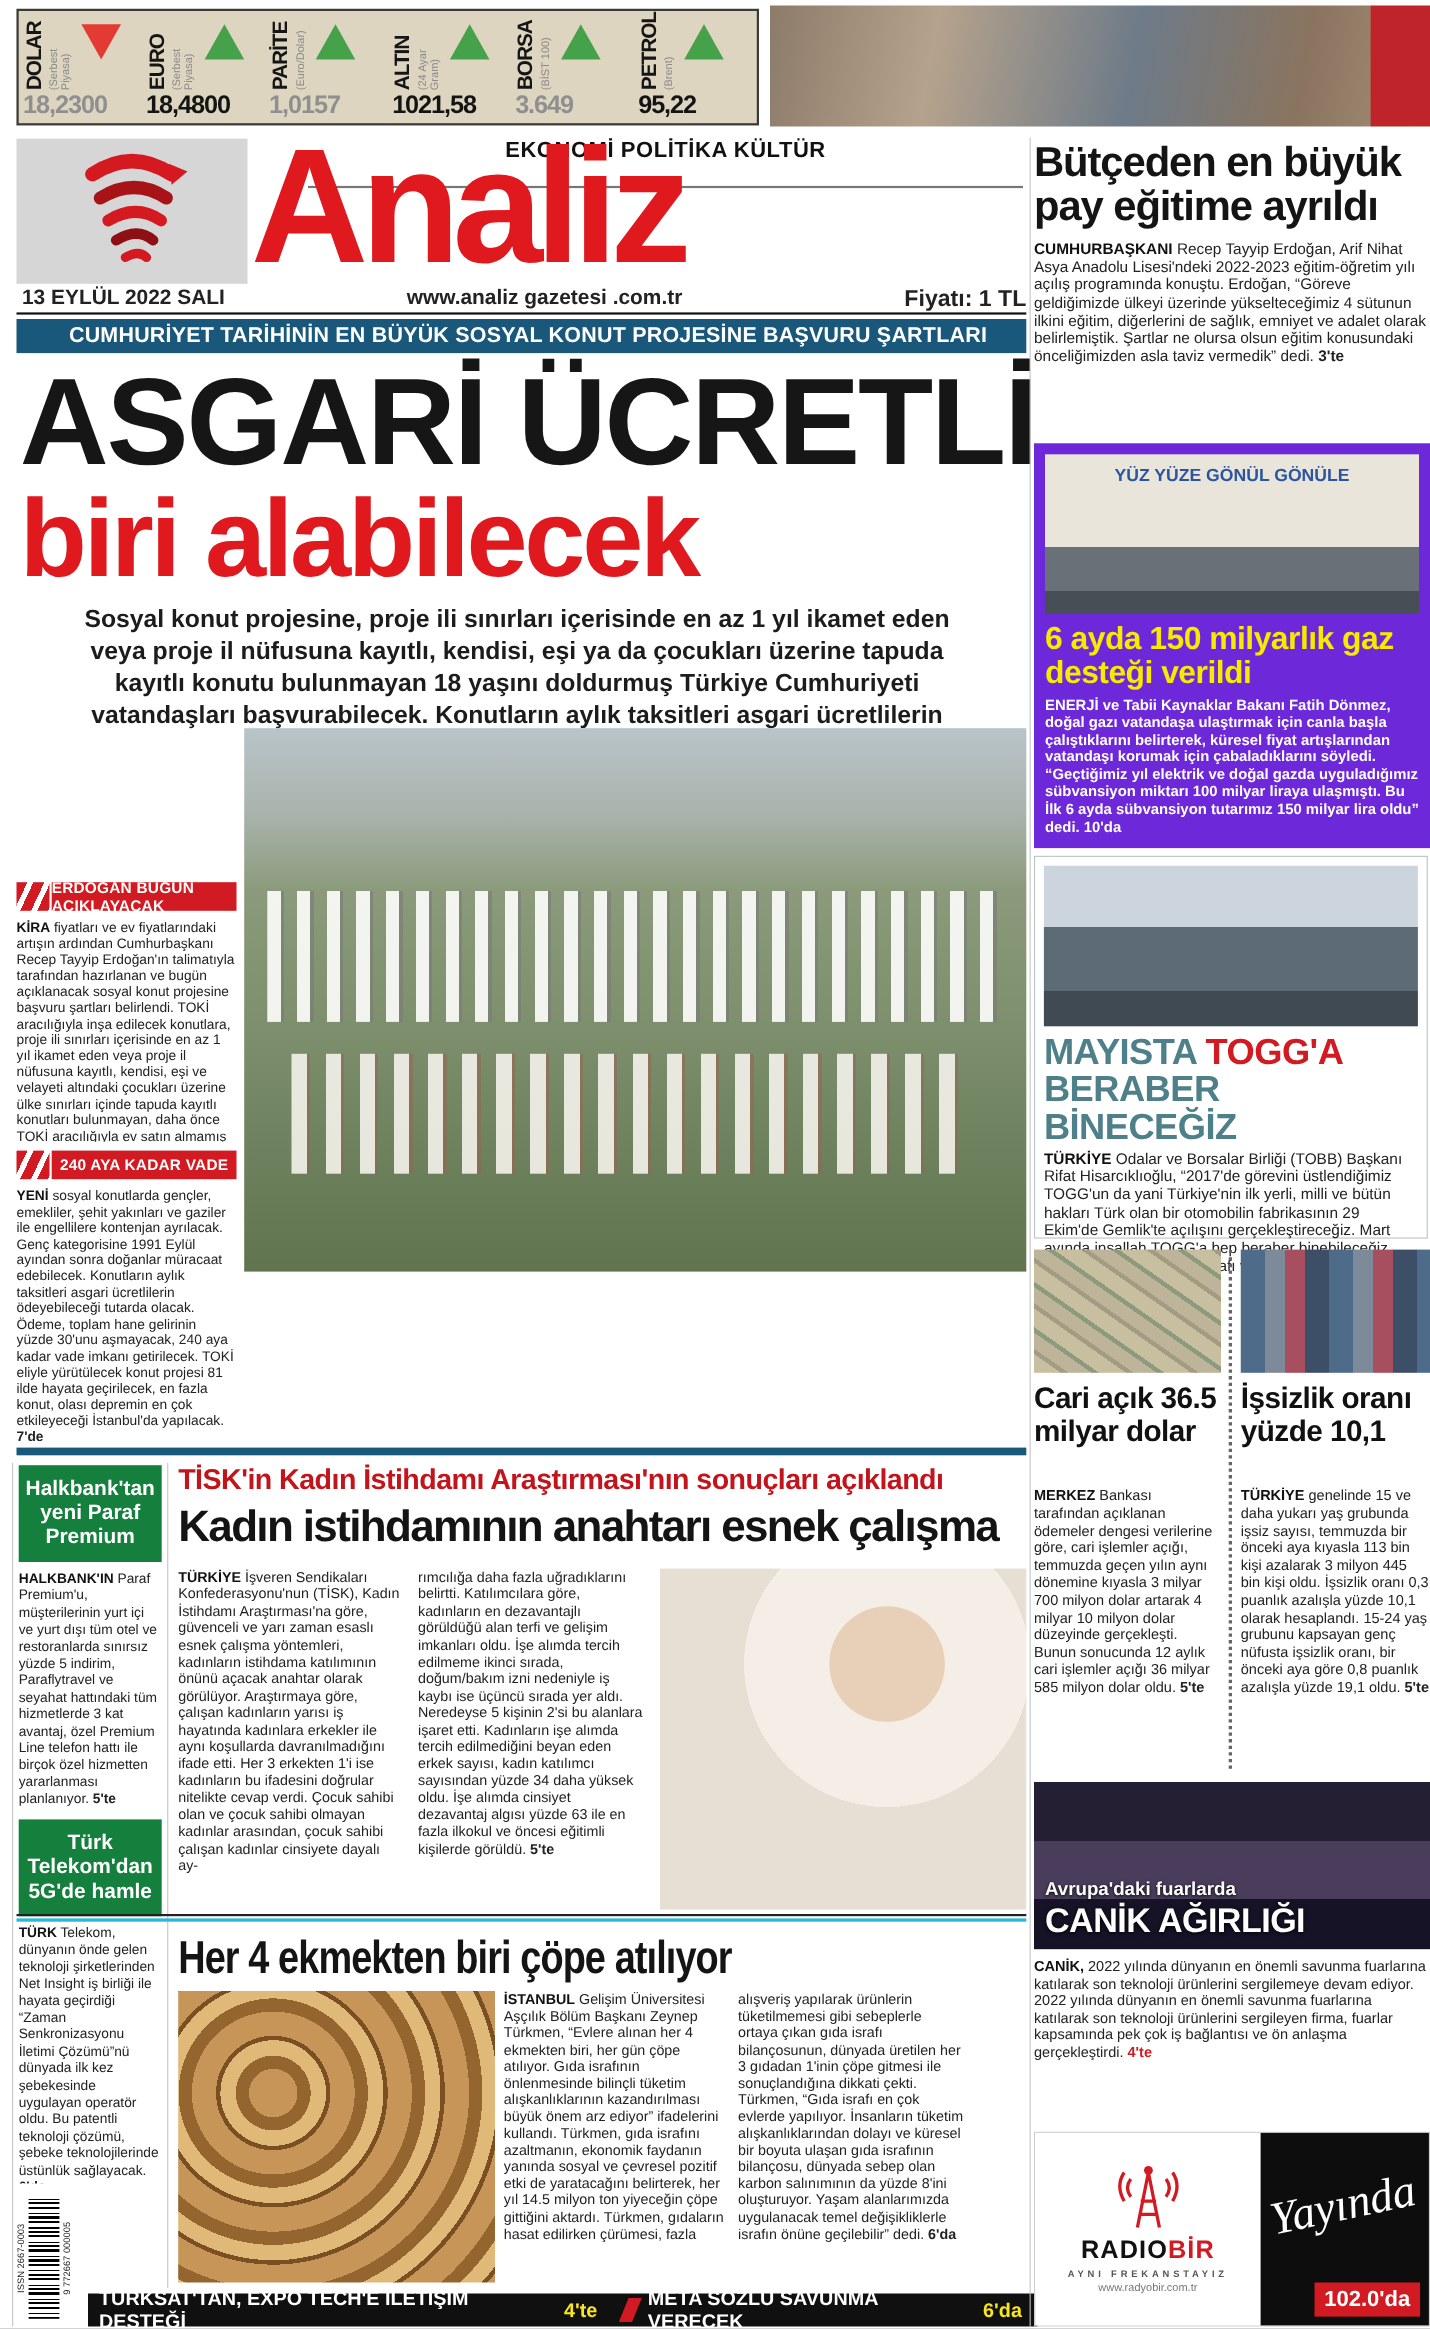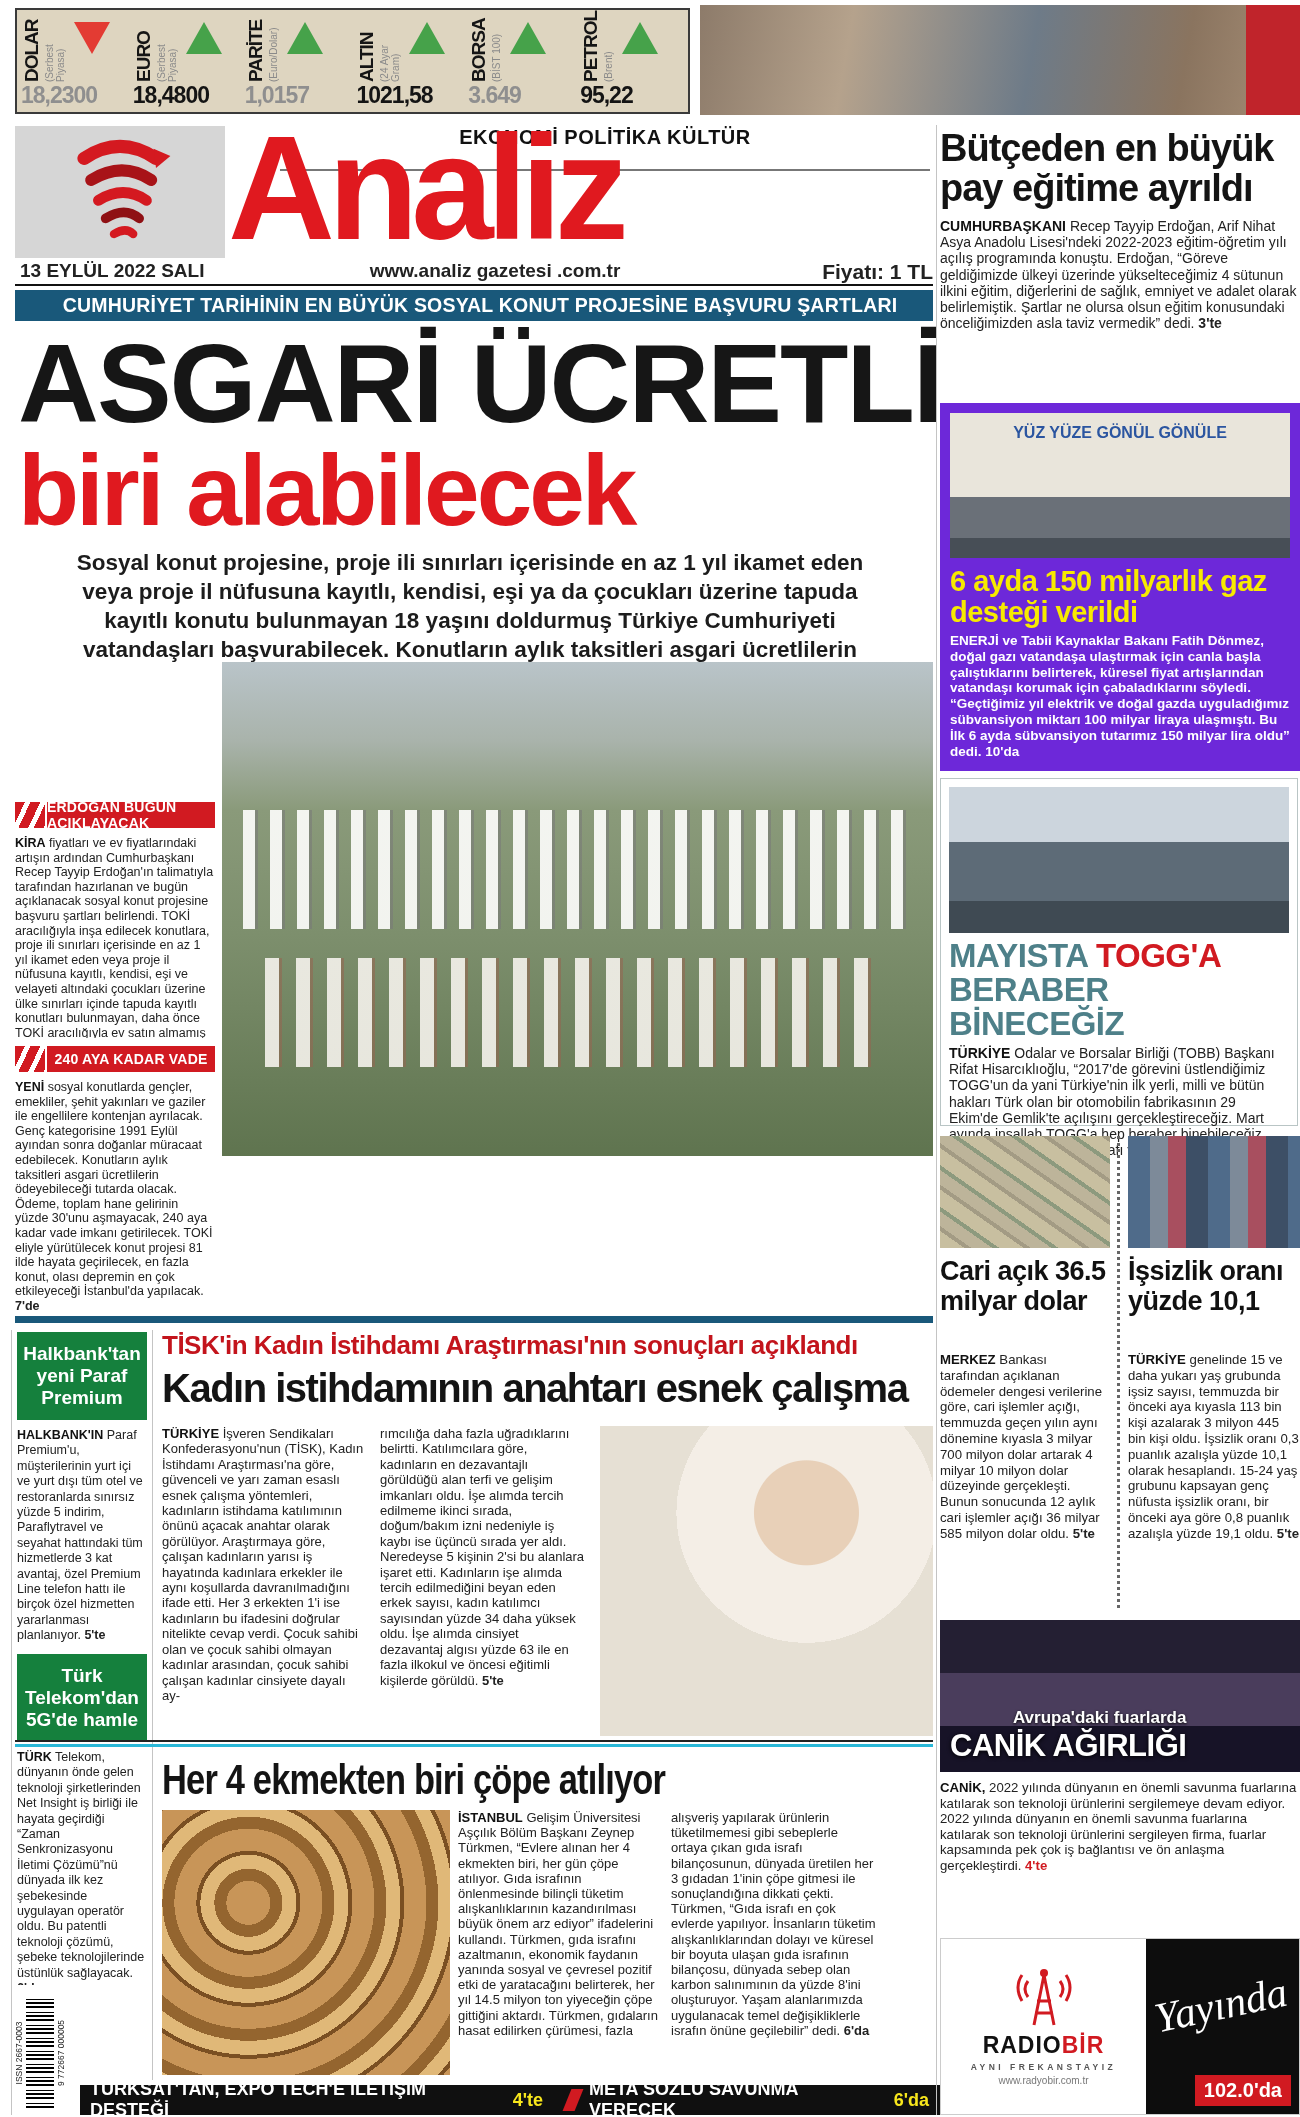--- a/index.html
+++ b/index.html
@@ -294,21 +294,21 @@
   <div class="abs minibody" style="left:940px;top:1352px;width:170px;height:258px;">
     <span class="lead">MERKEZ</span><span> Bankası tarafından açıklanan ödemeler dengesi verilerine göre, cari işlemler açığı, temmuzda geçen yılın aynı dönemine kıyasla 3 milyar 700 milyon dolar artarak 4 milyar 10 milyon dolar düzeyinde gerçekleşti. Bunun sonucunda 12 aylık cari işlemler açığı 36 milyar 585 milyon dolar oldu.</span>
     <span class="pg">5'te</span>
   </div>
   <div class="abs minih" style="left:1128px;top:1256px;width:172px;">İşsizlik oranı yüzde 10,1</div>
   <div class="abs minibody" style="left:1128px;top:1352px;width:172px;height:258px;">
     <span class="lead">TÜRKİYE</span><span> genelinde 15 ve daha yukarı yaş grubunda işsiz sayısı, temmuzda bir önceki aya kıyasla 113 bin kişi azalarak 3 milyon 445 bin kişi oldu. İşsizlik oranı 0,3 puanlık azalışla yüzde 10,1 olarak hesaplandı. 15-24 yaş grubunu kapsayan genç nüfusta işsizlik oranı, bir önceki aya göre 0,8 puanlık azalışla yüzde 19,1 oldu.</span>
     <span class="pg">5'te</span>
   </div>
 
-  <div class="photo ph-canik" style="left:940px;top:1620px;width:360px;height:152px;text-align:right;">
+  <div class="photo ph-canik" style="left:940px;top:1620px;width:360px;height:152px;">
     <div style="position:absolute;left:10px;bottom:8px;">
       <div class="canik-kicker">Avrupa'daki fuarlarda</div>
       <div class="canik-head">CANİK AĞIRLIĞI</div>
     </div>
   </div>
   <div class="abs canikbody" style="left:940px;top:1780px;width:360px;height:148px;">
     <span class="lead">CANİK,</span><span> 2022 yılında dünyanın en önemli savunma fuarlarına katılarak son teknoloji ürünlerini sergilemeye devam ediyor. 2022 yılında dünyanın en önemli savunma fuarlarına katılarak son teknoloji ürünlerini sergileyen firma, fuarlar kapsamında pek çok iş bağlantısı ve ön anlaşma gerçekleştirdi.</span>
     <span class="pg">4'te</span>
   </div>
 

